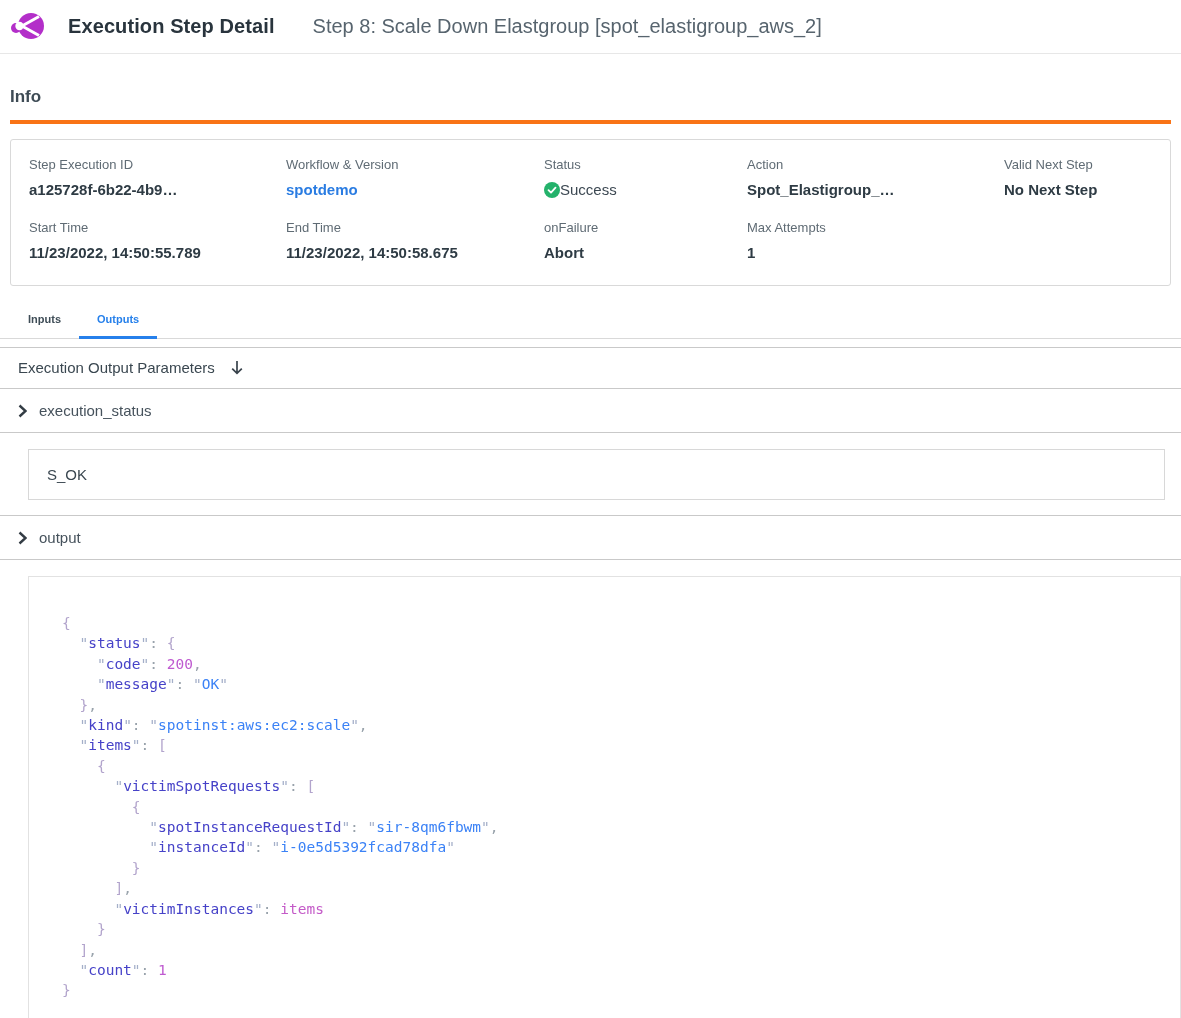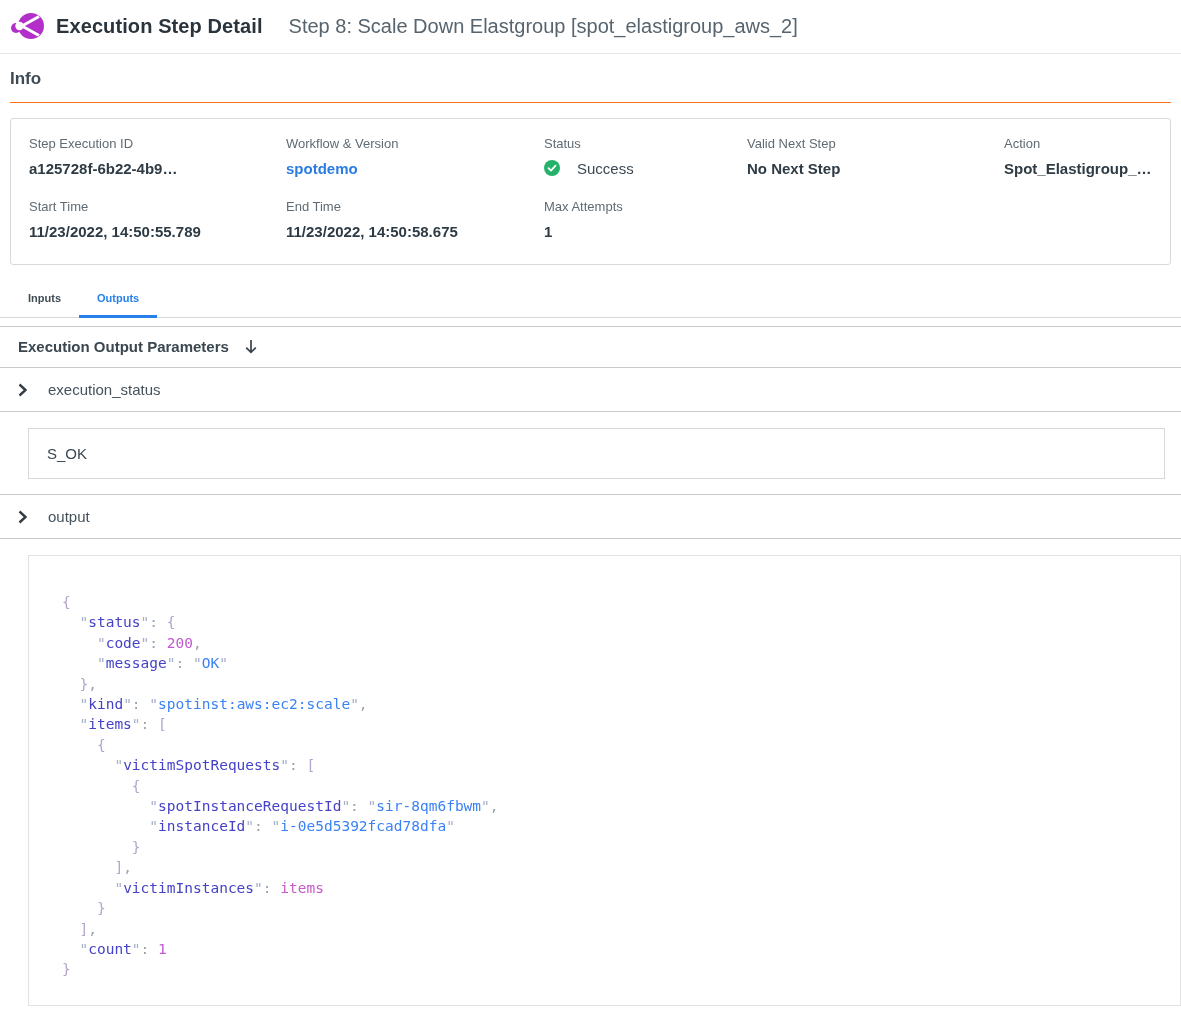--- a/index.html
+++ b/index.html
@@ -4,48 +4,48 @@
 <style>
   * { box-sizing: border-box; margin: 0; padding: 0; }
   html,body { background:#ffffff; }
   body {
     width:1181px; min-height:1018px;
     font-family:"Liberation Sans", sans-serif;
     color:#2e3b44;
   }
   
   .app-header {
-    display:flex; align-items:center; gap:10px;
+    display:flex; align-items:center; gap:22px;
     padding:11px 24px 12px 10px;
     border-bottom:1px solid #e7e7e7;
   }
   .logo-wrap { width:36px; height:30px; flex:0 0 auto; }
   .page-title { font-size:20px; font-weight:700; color:#29343d; letter-spacing:.1px; }
   .page-subtitle { font-size:20px; font-weight:400; color:#57646e; margin-left:16px; }
 
   
   .info-heading {
-    margin:15px 10px 0 10px;
+    margin:33px 10px 0 10px;
     padding-bottom:13px;
-    border-bottom:1px solid #f97316;
+    border-bottom:4px solid #f97316;
     font-size:17px; font-weight:600; color:#3e4b55;
   }
 
   
   .info-card {
     margin:15px 10px 0 10px;
     border:1px solid #d9d9d9; border-radius:3px;
     padding:17px 18px 24px 18px;
   }
   .info-row { display:grid; grid-template-columns:257px 258px 203px 257px 1fr; }
   .info-row + .info-row { margin-top:21px; }
   .info-label { font-size:13px; color:#5f6b74; margin-bottom:9px; }
   .info-value { font-size:15px; font-weight:600; color:#2e3b44; }
   .link-value { color:#2a7ce2; text-decoration:none; font-weight:600; font-size:15px; cursor:pointer; }
-  .status-value { display:flex; align-items:flex-start; gap:17px; font-size:15px; font-weight:400; color:#3c4852; }
+  .status-value { display:flex; align-items:center; gap:0; font-size:15px; font-weight:400; color:#3c4852; }
 
   
   .tabs {
     display:flex; margin-top:17px; padding-left:10px;
     border-bottom:1px solid #d9d9d9;
   }
   .tab {
     padding:10px 18px 13px 18px;
     font-size:11px; font-weight:600; color:#3f4d57;
     cursor:pointer; position:relative;
@@ -55,24 +55,24 @@
     content:""; position:absolute; left:0; right:0; bottom:-1px;
     height:3px; background:#2680eb;
   }
 
   
   .params-section { margin-top:8px; border-top:1px solid #c9c9c9; }
   .params-header {
     display:flex; align-items:center; gap:14px;
     padding:11px 18px 12px 18px;
     border-bottom:1px solid #c9c9c9;
-    font-size:15px; font-weight:700; color:#3a4750;
+    font-size:15px; font-weight:400; color:#3a4750;
   }
   .param-row {
-    display:flex; align-items:center; gap:21px;
+    display:flex; align-items:center; gap:12px;
     padding:13px 18px;
     border-bottom:1px solid #c9c9c9;
     cursor:pointer;
   }
   .param-name { font-size:15px; color:#46525c; }
   .param-value-area {
     padding:16px 16px 15px 28px;
     border-bottom:1px solid #c9c9c9;
   }
   .value-box {
@@ -138,36 +138,40 @@
         <span style="display:inline-flex;">
           <svg width="16" height="16" viewBox="0 0 16 16">
             <circle cx="8" cy="8" r="8" fill="#24b26b"></circle>
             <path d="M4.5 8.2 L7 10.6 L11.5 5.6" stroke="#ffffff" stroke-width="1.8" fill="none" stroke-linecap="round" stroke-linejoin="round"></path>
           </svg>
         </span>
         <span>Success</span>
       </div>
     </div>
     <div>
+      <div class="info-label">Action</div>
+      <div class="info-value">Spot_Elastigroup_…</div>
+    </div>
+    <div>
       <div class="info-label">Valid Next Step</div>
       <div class="info-value">No Next Step</div>
     </div>
-    <div>
-      <div class="info-label">Action</div>
-      <div class="info-value">Spot_Elastigroup_…</div>
-    </div>
   </div>
   <div class="info-row">
     <div>
       <div class="info-label">Start Time</div>
       <div class="info-value">11/23/2022, 14:50:55.789</div>
     </div>
     <div>
       <div class="info-label">End Time</div>
       <div class="info-value">11/23/2022, 14:50:58.675</div>
+    </div>
+    <div>
+      <div class="info-label">onFailure</div>
+      <div class="info-value">Abort</div>
     </div>
     <div>
       <div class="info-label">Max Attempts</div>
       <div class="info-value">1</div>
     </div>
     <div></div>
   </div>
 </div>
 
 <div class="tabs">

